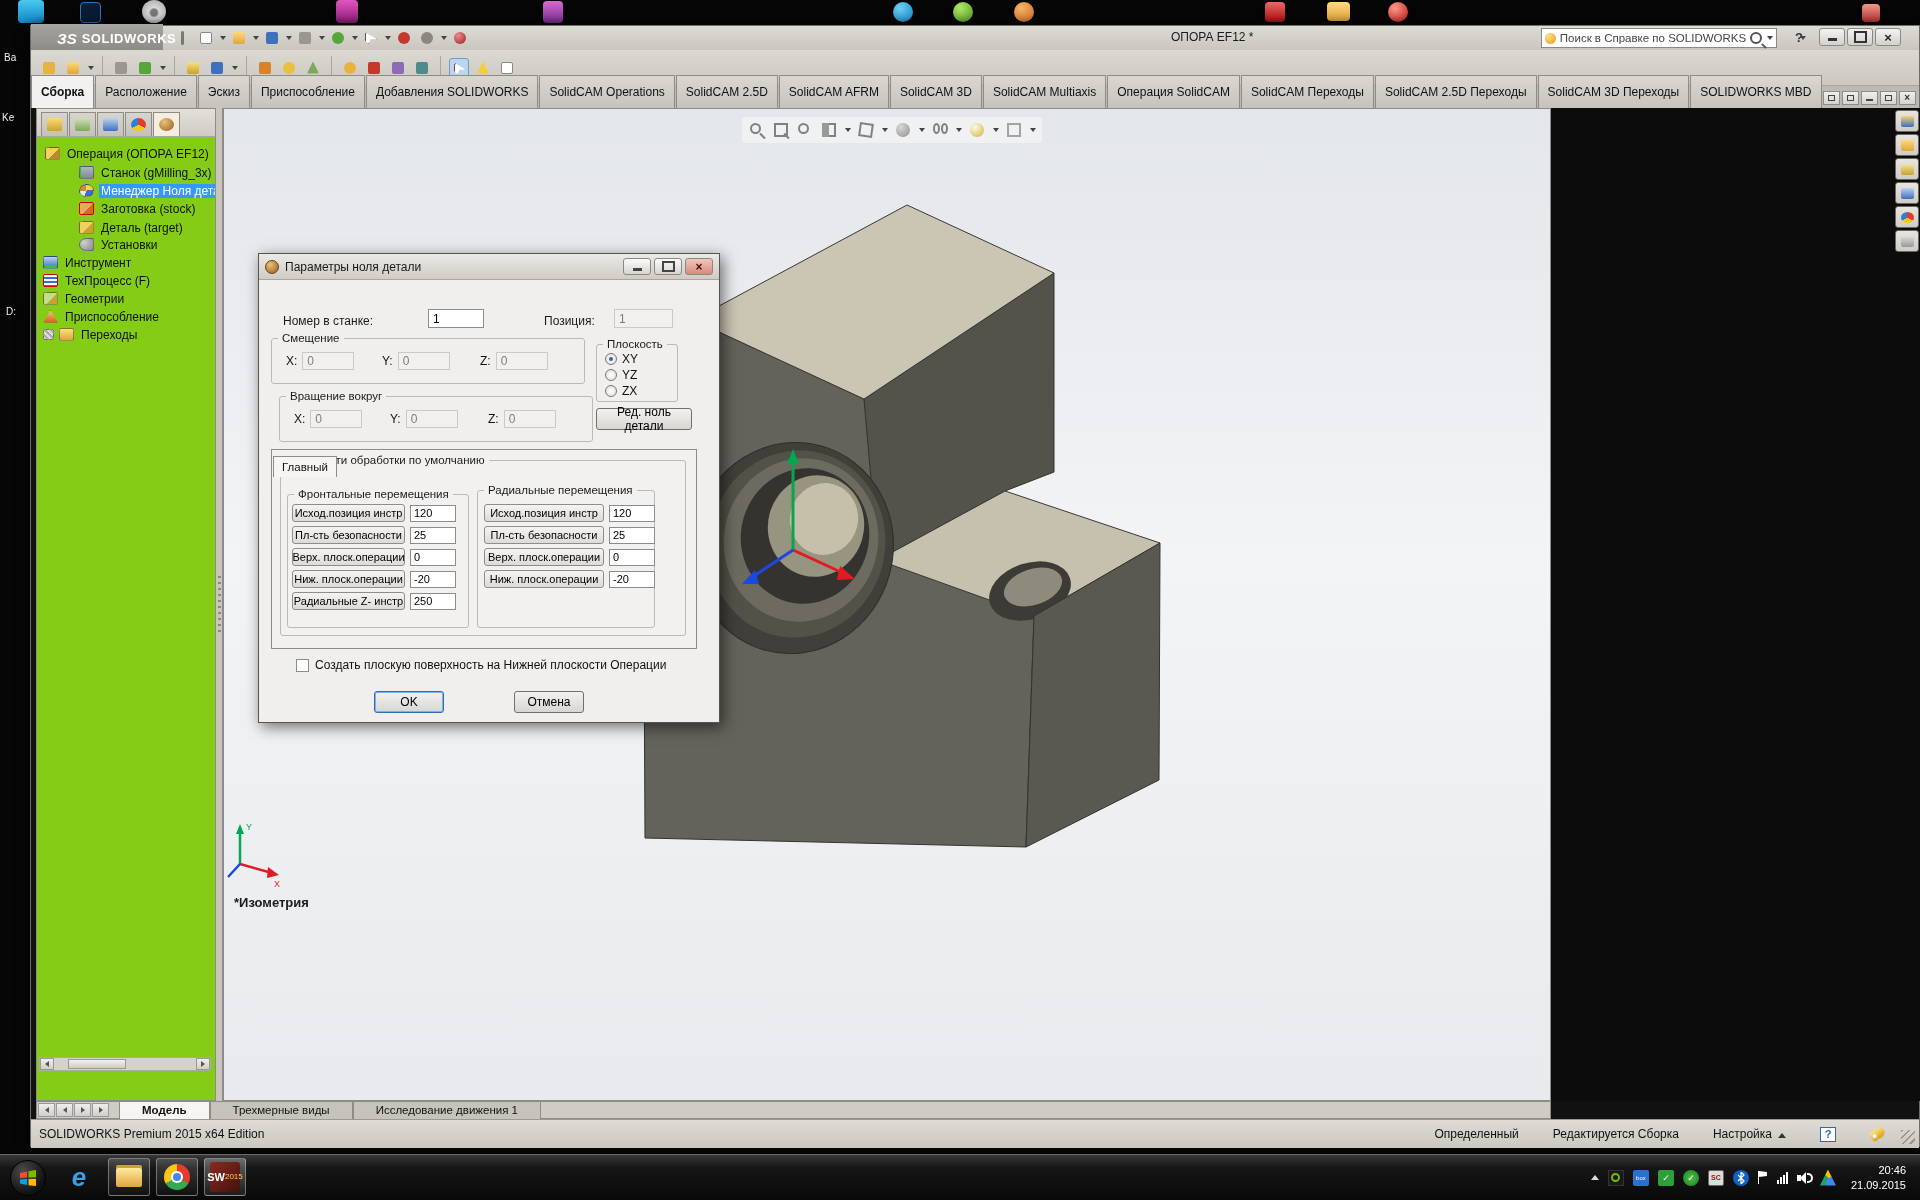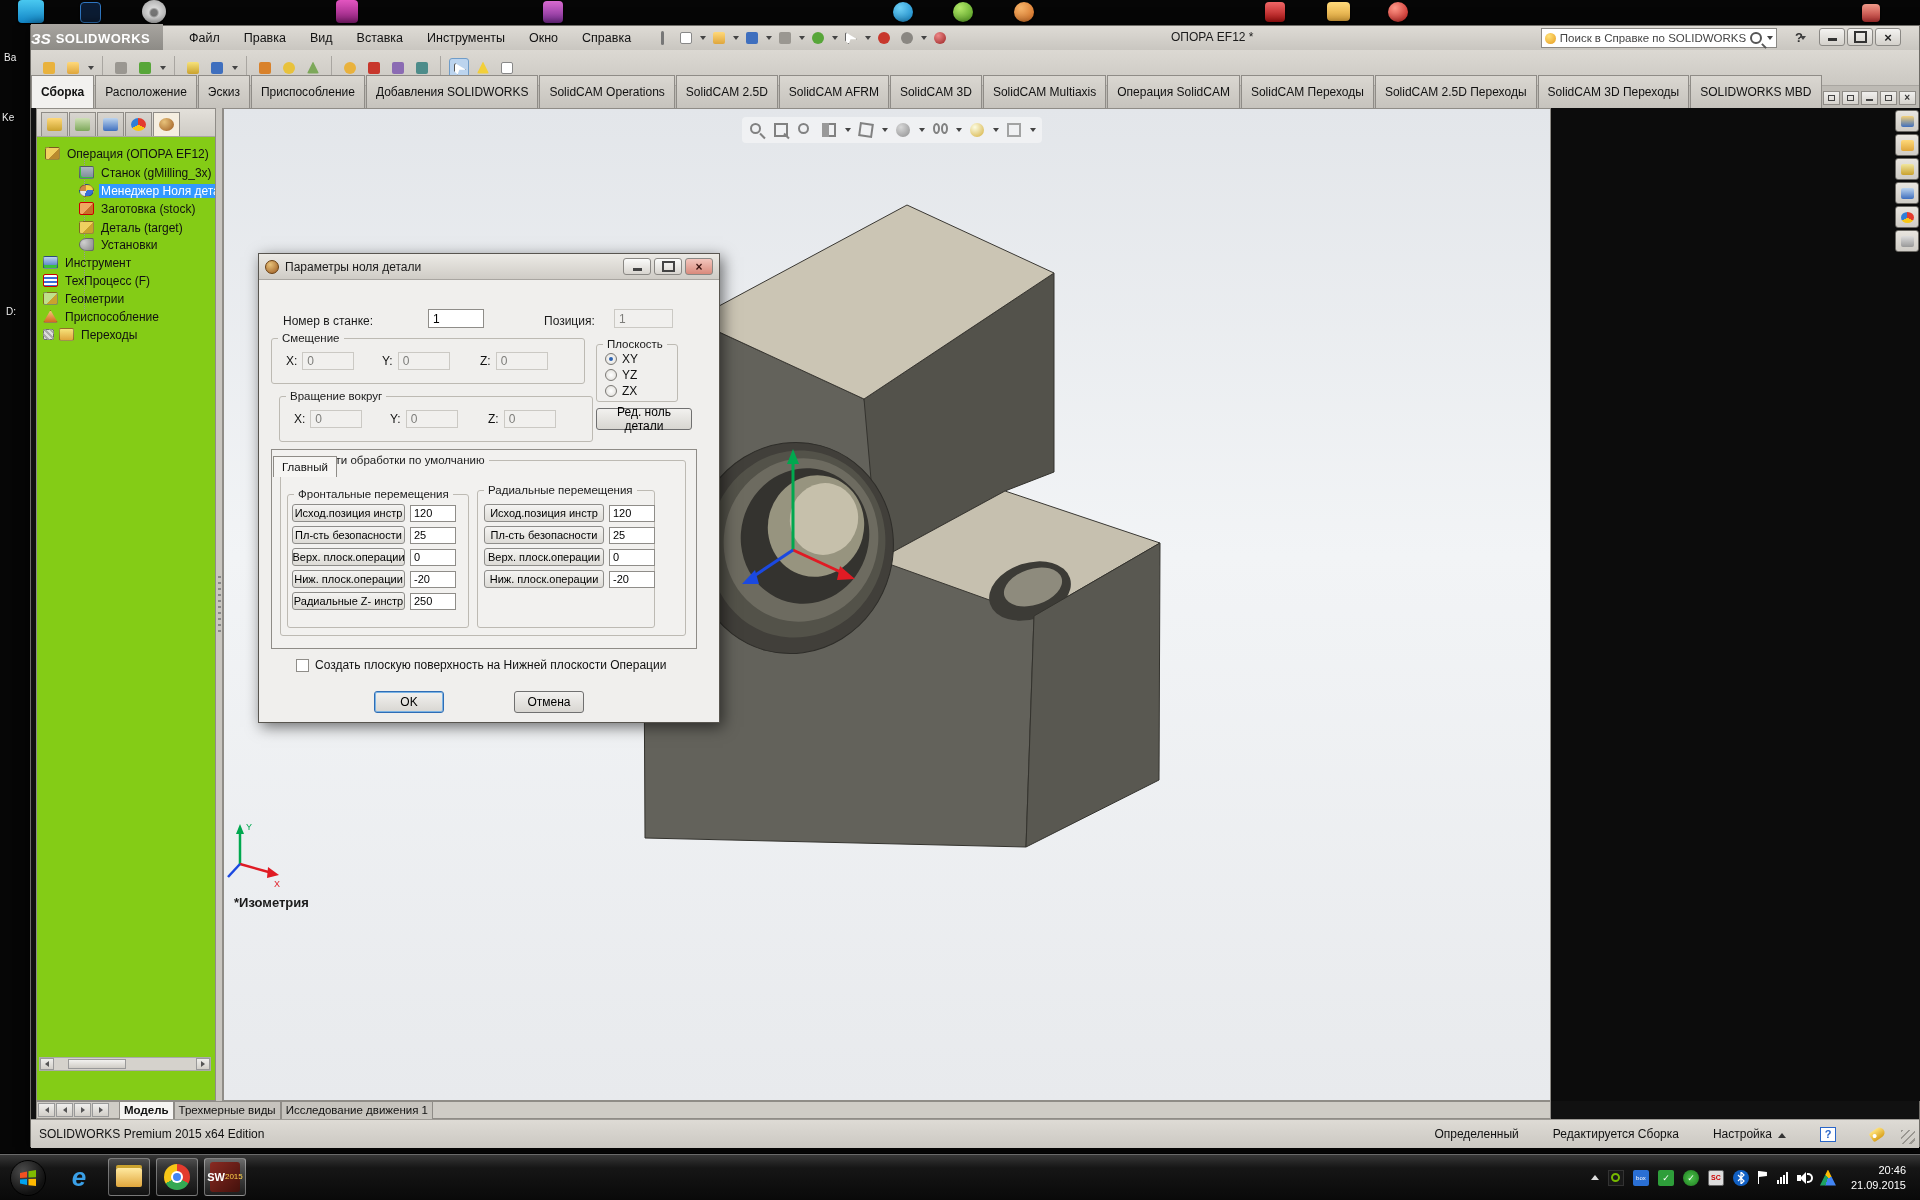--- a/index.html
+++ b/index.html
@@ -6,21 +6,21 @@
 html,body{width:1920px;height:1200px;overflow:hidden}
 body{position:relative;background:#060606;font-family:"Liberation Sans","DejaVu Sans",sans-serif;font-size:12px;color:#111}
 
 
 .desk-label{position:absolute;color:#eee;font-size:10px;text-shadow:1px 1px 1px #000}
 .dicon{position:absolute;border-radius:4px;box-shadow:0 1px 2px #000}
 
 
 #frame{position:absolute;left:30px;top:25px;width:1890px;height:1122px;background:#d8d5cf;border:1px solid #6f6d68;box-shadow:0 0 12px rgba(0,0,0,.8)}
 #titlebar{position:absolute;left:0;top:0;width:100%;height:24px;background:linear-gradient(#dedbd5,#c9c6c0);display:flex;align-items:center}
-#logo{width:132px;height:28px;background:linear-gradient(#a8a5a0,#8b8984);color:#fff;display:flex;align-items:center;padding-left:0;gap:5px}
+#logo{width:132px;height:28px;background:linear-gradient(#a8a5a0,#8b8984);color:#fff;display:flex;align-items:center;padding-left:26px;gap:5px}
 #logo .mark{font-size:15px;font-weight:bold;font-style:italic}
 #logo .name{font-size:13px;font-weight:bold;letter-spacing:.5px}
 #menubar{display:flex;margin-left:14px}
 .menu{padding:3px 12px;font-size:12.5px;cursor:default}
 .qt{display:flex;align-items:center;gap:3px;margin-left:10px}
 .chip{width:20px;height:20px;border-radius:3px;position:relative;display:inline-block}
 .chip .in{position:absolute;left:4px;top:4px;width:12px;height:12px;border-radius:2px}
 .car{width:0;height:0;border-left:3px solid transparent;border-right:3px solid transparent;border-top:4px solid #444;display:inline-block;margin-left:1px;vertical-align:middle}
 .win-title{position:absolute;left:1140px;top:4px;font-size:12px;color:#1a1a1a}
 #searchbox{position:absolute;left:1510px;top:2px;width:236px;height:20px;background:#fff;border:1px solid #8a8884;display:flex;align-items:center;padding:0 3px;gap:4px}
@@ -84,21 +84,21 @@
 
 
 #void{position:absolute;left:1520px;top:0;width:342px;height:993px;background:#0c0c0c}
 #taskpane{position:absolute;left:1862px;top:0;width:28px;height:993px;background:#0c0c0c}
 .tpic{width:24px;height:22px;margin:2px auto;border:1px solid #6a6863;border-radius:3px;background:linear-gradient(#e8e5df,#cfccc6);display:flex;align-items:center;justify-content:center}
 .tpin{width:13px;height:11px;border-radius:2px}
 
 
 #doctabs{position:absolute;left:5px;top:993px;width:1515px;height:18px;background:#cfccc6;border:1px solid #8f8c87;display:flex;align-items:center}
 .navb{width:17px;height:14px;background:linear-gradient(#efeeec,#d2cfc9);border:1px solid #999;display:inline-flex;align-items:center;justify-content:center;margin-left:1px}
-.dtab{height:17px;padding:0 4px;display:flex;align-items:center;font-size:11.5px;background:#c6c3bd;border-right:1px solid #8f8c87;border-left:1px solid #8f8c87}
+.dtab{height:17px;padding:0 22px;display:flex;align-items:center;font-size:11.5px;background:#c6c3bd;border-right:1px solid #8f8c87;border-left:1px solid #8f8c87}
 .dtab.active{background:#f6f5f3;font-weight:bold}
 
 
 #statusbar{position:absolute;left:0;top:1093px;width:100%;height:29px;background:linear-gradient(#dedbd5,#cbc8c2);border-top:1px solid #9c9994;display:flex;align-items:center;padding:0 8px;font-size:12px}
 #statusright{position:absolute;right:34px;display:flex;align-items:center;gap:34px}
 .upcar{width:0;height:0;border-left:4px solid transparent;border-right:4px solid transparent;border-bottom:5px solid #333;display:inline-block;margin-left:6px}
 .qbox{width:16px;height:15px;border:1px solid #2a66c8;background:#fff;color:#2a66c8;font-weight:bold;font-size:11px;display:inline-flex;align-items:center;justify-content:center}
 .tag{width:15px;height:10px;background:linear-gradient(#ffe27a,#d9a21e);transform:rotate(-35deg);border-radius:2px 5px 5px 2px;position:relative}
 .tag:after{content:"";position:absolute;left:2px;top:3px;width:4px;height:4px;border-radius:50%;background:#fff}
 #grip{position:absolute;right:4px;bottom:4px;width:14px;height:14px;background:repeating-linear-gradient(135deg,#9a9791 0 2px,transparent 2px 5px)}
@@ -175,29 +175,20 @@
   <div class="desk-label" style="left:2px;top:112px">Ke</div>
   <div class="desk-label" style="left:6px;top:306px">D:</div>
 </div>
 
 <div id="frame">
 
   <div id="titlebar">
     <div id="logo">
       <span class="mark">ЗS</span>
       <span class="name">SOLIDWORKS</span>
-    </div>
-    <div id="menubar">
-      <span class="menu">Файл</span>
-      <span class="menu">Правка</span>
-      <span class="menu">Вид</span>
-      <span class="menu">Вставка</span>
-      <span class="menu">Инструменты</span>
-      <span class="menu">Окно</span>
-      <span class="menu">Справка</span>
     </div>
     <div class="qt">
       <span class="chip">
           <span class="in" style="left:8px;width:3px;height:14px;top:3px;background:#777;border-radius:2px"></span>
         </span>
       <span class="chip">
           <span class="in" style="background:#fff;border:1px solid #888"></span>
         </span>
         <span class="car"></span>
       <span class="chip">

